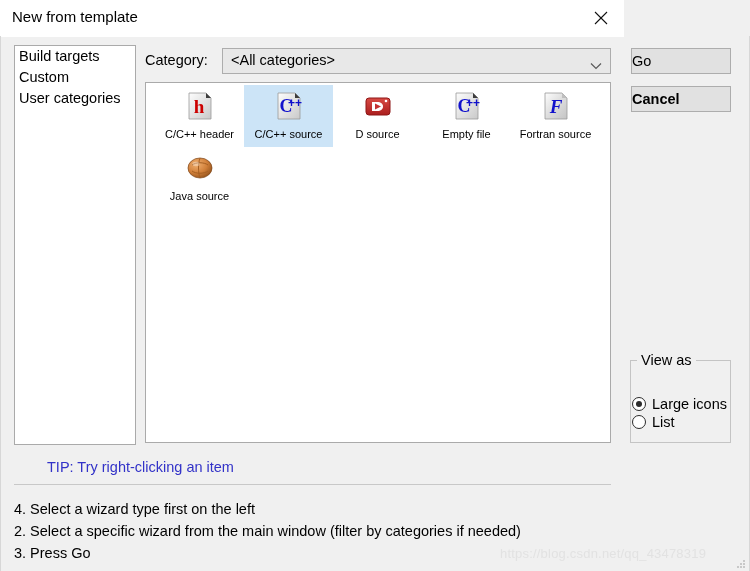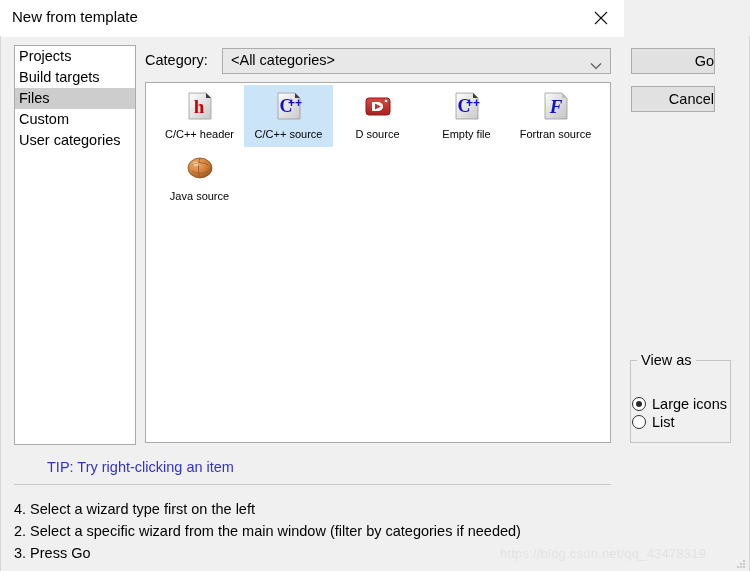--- a/index.html
+++ b/index.html
@@ -137,32 +137,32 @@
     line-height: 18px;
     text-align: center;
     color: #000;
     max-width: 86px;
     word-wrap: break-word;
   }
 
   
   .push-button {
     position: absolute;
-    width: 84px; height: 26px;
+    width: 100px; height: 26px;
     background: #e1e1e1;
     border: 1px solid #adadad;
     box-sizing: border-box;
     font-size: 14.5px;
     line-height: 24px;
-    text-align: right;
+    text-align: left;
     cursor: default;
     color: #000;
   }
   #go-button    { left: 631px; top: 48px; }
-  #cancel-button{ left: 631px; top: 86px; }
+  #cancel-button{ left: 631px; top: 86px; font-weight: bold; }
 
   
   #viewas-group {
     position: absolute;
     left: 630px; top: 360px;
     width: 101px; height: 83px;
     border: 1px solid #c4c4c4;
     box-sizing: border-box;
   }
   #viewas-legend {
@@ -254,23 +254,21 @@
         <line x1="2" y1="2" x2="14" y2="14" stroke="#111" stroke-width="1.1"></line>
         <line x1="14" y1="2" x2="2" y2="14" stroke="#111" stroke-width="1.1"></line>
       </svg>
     </span>
   </div>
 </div>
 <div id="left-edge"></div>
 <div id="right-edge"></div>
 
 <div id="sidebar">
-  <div class="sidebar-item"><span>Projects</span></div>
   <div class="sidebar-item"><span>Build targets</span></div>
-  <div class="sidebar-item selected"><span>Files</span></div>
   <div class="sidebar-item"><span>Custom</span></div>
   <div class="sidebar-item"><span>User categories</span></div>
 </div>
 
 <div id="category-label">Category:</div>
 <div id="category-select">
   <div id="category-value">&lt;All categories&gt;</div>
   <span id="category-chevron">
     <svg width="12" height="8" viewBox="0 0 12 8">
       <polyline points="1,1.5 6,6.5 11,1.5" fill="none" stroke="#5a5a5a" stroke-width="1.2"></polyline>

